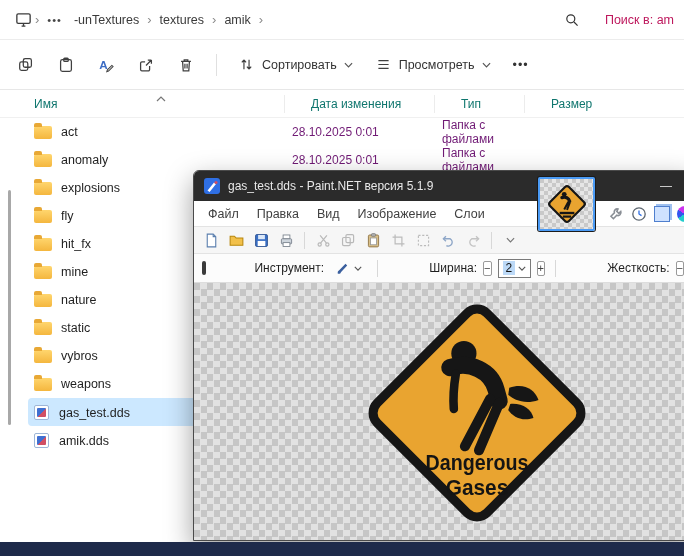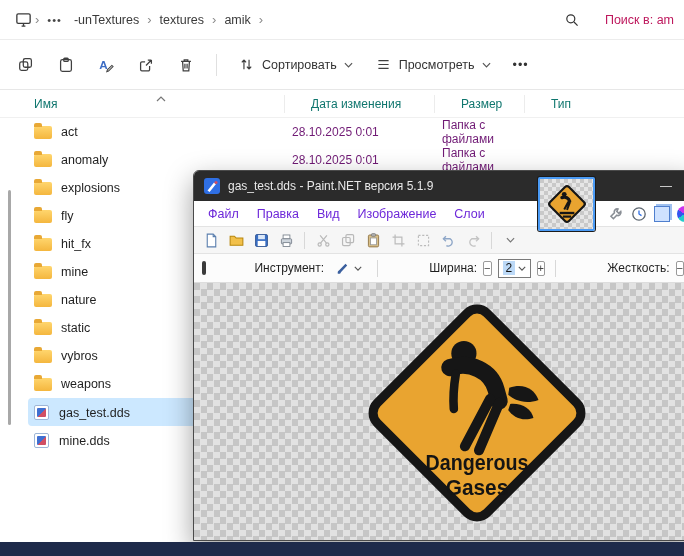--- a/index.html
+++ b/index.html
@@ -64,21 +64,21 @@
     background:repeating-conic-gradient(#e6e6e6 0% 25%, #c9c9c9 0% 50%) 0 0 / 8px 8px;
     box-shadow:0 0 0 1px #1b1b1b; display:flex; align-items:center; justify-content:center; }
   .palette-icons { position:absolute; top:35px; left:414px; display:flex; gap:7px; z-index:4; }
   .pal { width:16px; height:16px; }
   .pal.colors { border-radius:50%;
     background:conic-gradient(#e33 0 60deg,#fb0 60deg 120deg,#2c2 120deg 180deg,#2cc 180deg 240deg,#35e 240deg 300deg,#c3e 300deg 360deg); }
   .pal.layers { background:#cfe2ff; border:1px solid #4f7fce; box-shadow:2px -2px 0 #9fc0ef; }
 
   .pmenubar { height:26px; display:flex; align-items:center; gap:2px; padding:0 6px;
     border-bottom:1px solid #e3e3e3; background:#fff; }
-  .menu-item { padding:4px 8px; font-size:12.5px; color:#6d28d9; }
+  .menu-item { padding:4px 8px; font-size:12.5px; color:#404040; }
 
   .ptoolbar { height:27px; display:flex; align-items:center; gap:3px; padding:0 6px;
     background:#f6f6f6; border-bottom:1px solid #e3e3e3; }
   .pico { width:22px; height:21px; display:flex; align-items:center; justify-content:center;
     border-radius:3px; }
   .psep { width:1px; height:17px; background:#d8d8d8; margin:0 4px; }
 
   .poptions { height:29px; display:flex; align-items:center; gap:6px; padding:0 8px;
     background:#fcfcfc; border-bottom:1px solid #ddd; font-size:12px; color:#1f1f1f; }
   .opt-label { white-space:nowrap;margin-left:42px; }
@@ -180,22 +180,22 @@
   </div>
 
   <div class="headers">
     <span class="sort-caret">
       <svg width="10" height="6" viewBox="0 0 10 6">
           <path d="M1 5l4-4 4 4" fill="none" stroke="#777" stroke-width="1.2"></path>
         </svg>
     </span>
     <span class="hcell">Имя</span>
     <span class="hcell">Дата изменения</span>
+    <span class="hcell">Тип</span>
     <span class="hcell">Размер</span>
-    <span class="hcell">Тип</span>
   </div>
 
   <div class="filelist">
 
       <div class="row">
         <span class="cell name">
           <span class="ficon icon-folder"></span>
           <span class="fname">act</span>
         </span>
         <span class="cell date">28.10.2025 0:01</span>
@@ -299,21 +299,21 @@
           <span class="fname">gas_test.dds</span>
         </span>
         <span class="cell date"></span>
         <span class="cell type"></span>
         <span class="cell size"></span>
       </div>
 
       <div class="row">
         <span class="cell name">
           <span class="ficon icon-file"></span>
-          <span class="fname">mine.dds</span>
+          <span class="fname">amik.dds</span>
         </span>
         <span class="cell date"></span>
         <span class="cell type"></span>
         <span class="cell size"></span>
       </div>
     </div>
 
   <div class="nav-scrollbar"></div>
 </div>
 

